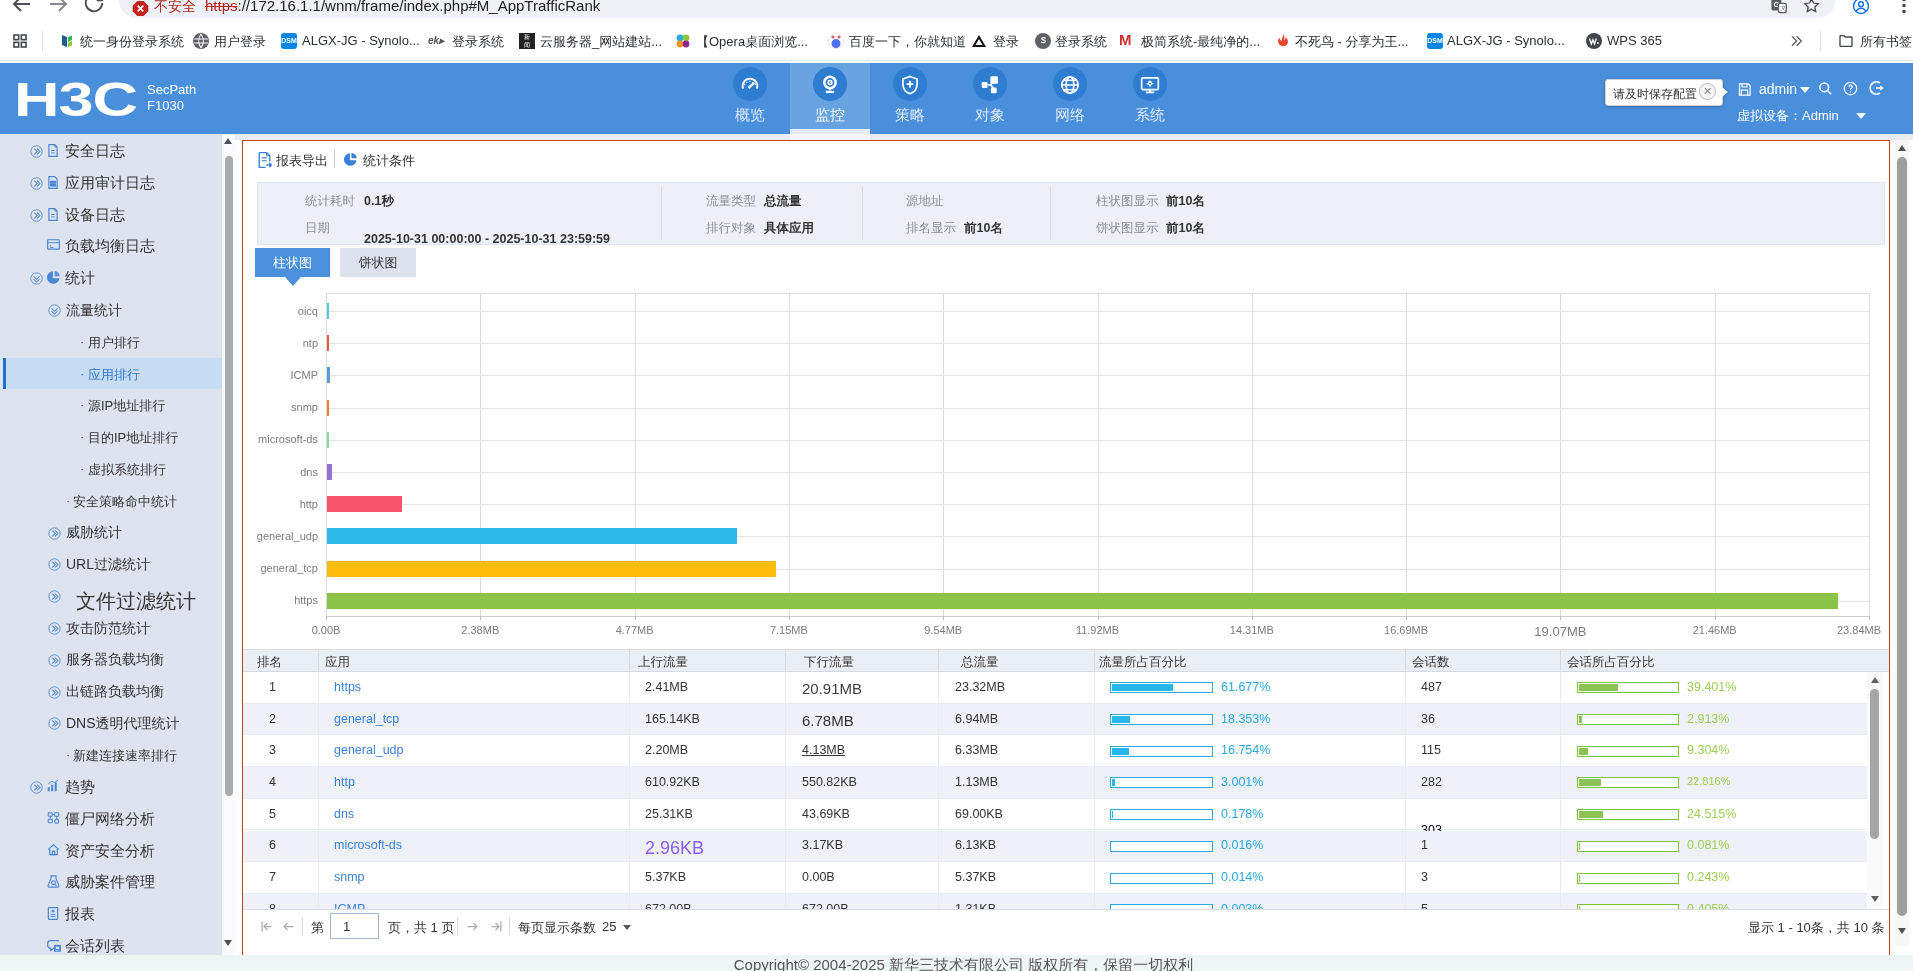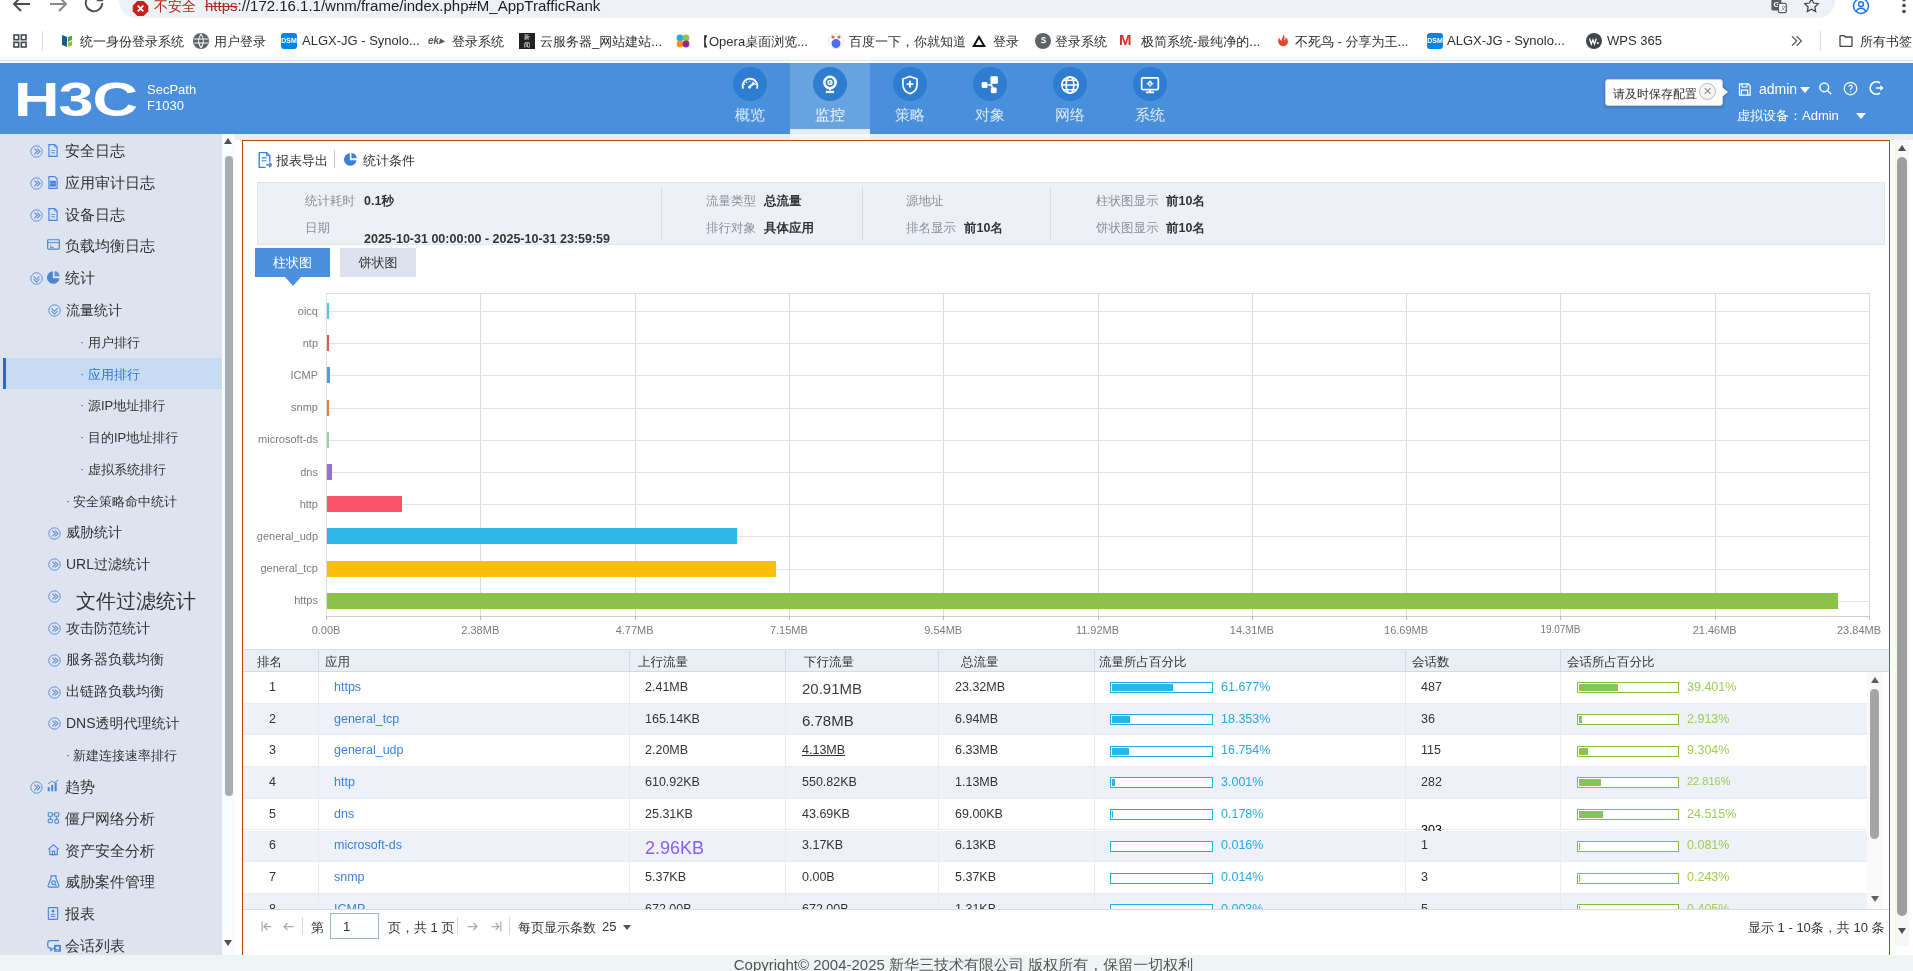--- a/index.html
+++ b/index.html
@@ -496,21 +496,21 @@
       <div class="abs" style="left:505.9px;top:482.5px;width:80px;text-align:center;font-size:11px;color:#7b7b7b;">7.15MB</div>
       <div class="abs" style="left:700.2px;top:474.5px;width:1px;height:4px;background:#bbb;"></div>
       <div class="abs" style="left:660.2px;top:482.5px;width:80px;text-align:center;font-size:11px;color:#7b7b7b;">9.54MB</div>
       <div class="abs" style="left:854.5px;top:474.5px;width:1px;height:4px;background:#bbb;"></div>
       <div class="abs" style="left:814.5px;top:482.5px;width:80px;text-align:center;font-size:11px;color:#7b7b7b;">11.92MB</div>
       <div class="abs" style="left:1008.8px;top:474.5px;width:1px;height:4px;background:#bbb;"></div>
       <div class="abs" style="left:968.8px;top:482.5px;width:80px;text-align:center;font-size:11px;color:#7b7b7b;">14.31MB</div>
       <div class="abs" style="left:1163.1px;top:474.5px;width:1px;height:4px;background:#bbb;"></div>
       <div class="abs" style="left:1123.1px;top:482.5px;width:80px;text-align:center;font-size:11px;color:#7b7b7b;">16.69MB</div>
       <div class="abs" style="left:1317.4px;top:474.5px;width:1px;height:4px;background:#bbb;"></div>
-      <div class="abs" style="left:1277.4px;top:482.5px;width:80px;text-align:center;font-size:10px;color:#7b7b7b;">19.07MB</div>
+      <div class="abs" style="left:1277.4px;top:482.5px;width:80px;text-align:center;font-size:13px;color:#7b7b7b;">19.07MB</div>
       <div class="abs" style="left:1471.7px;top:474.5px;width:1px;height:4px;background:#bbb;"></div>
       <div class="abs" style="left:1431.7px;top:482.5px;width:80px;text-align:center;font-size:11px;color:#7b7b7b;">21.46MB</div>
       <div class="abs" style="left:1626.0px;top:474.5px;width:1px;height:4px;background:#bbb;"></div>
       <div class="abs" style="left:1576.0px;top:482.5px;width:80px;text-align:center;font-size:11px;color:#7b7b7b;">23.84MB</div>
     </div>
 
   <div id="table">
       <div class="abs" style="left:0;top:508px;width:1646px;height:23px;background:#eaeef5;border-top:1px solid #d9dee6;border-bottom:1px solid #d4dae4;"></div>
       <div class="abs" style="left:75px;top:509px;width:1px;height:21px;background:#d4dae4;"></div>
       <div class="abs" style="left:386px;top:509px;width:1px;height:21px;background:#d4dae4;"></div>

